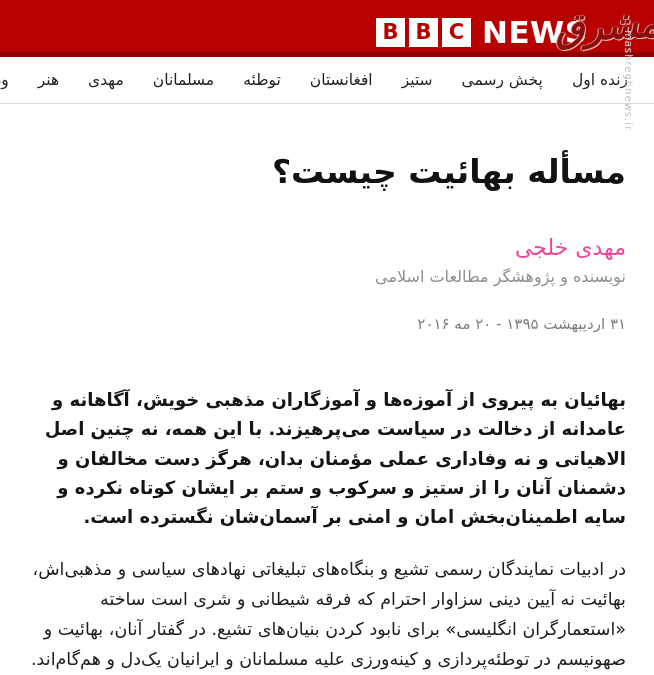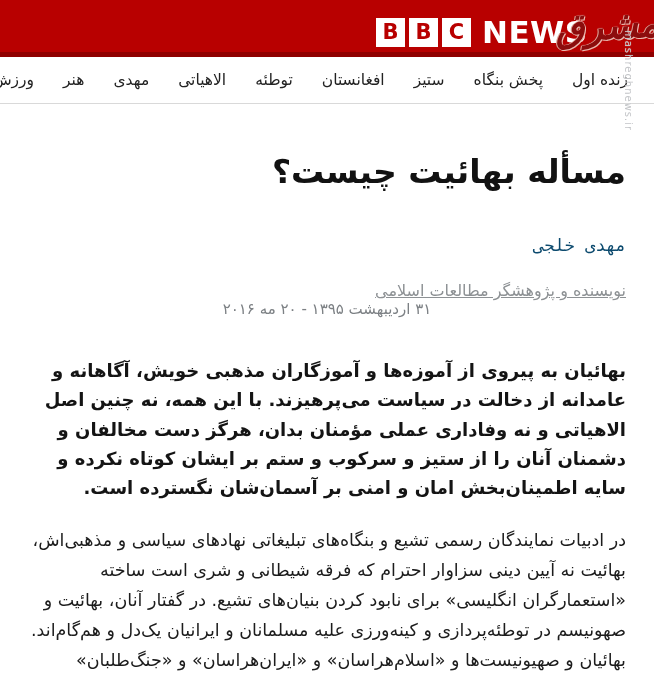--- a/index.html
+++ b/index.html
@@ -86,37 +86,35 @@
   }
   .article-title {
     margin-top: 45px;
     font-size: 33px;
     font-weight: bold;
     color: #121212;
     line-height: 1.4;
   }
   .byline { margin-top: 40px; }
   .author-name {
-    font-size: 17px;
-    color: #0c4a6e;
-    font-family: Liberation Mono, monospace;
+    font-size: 22px;
+    color: #ec4899;
   }
   .author-role {
-    margin-top: 25px;
+    margin-top: 7px;
     font-size: 16px;
     color: #8d9194;
-    text-decoration: underline;
   }
   .article-date {
+    margin-top: 29px;
     font-size: 15px;
     color: #7c8084;
-    text-align: center;
   }
   .para-lead {
-    margin-top: 38px;
+    margin-top: 52px;
     font-size: 18px;
     font-weight: bold;
     color: #141414;
     line-height: 1.62;
   }
   .para-body {
     margin-top: 23px;
     font-size: 17.5px;
     color: #1c1c1c;
     line-height: 1.72;
@@ -131,25 +129,25 @@
     <span class="bbc-block">B</span>
     <span class="bbc-block">C</span>
     <span class="bbc-news">NEWS</span>
   </div>
   <span class="wm-calligraphy">مشرق</span>
 </div>
 <span class="wm-vertical">mashreghnews.ir</span>
 
 <div class="nav">
   <span class="nav-item">زنده اول</span>
-  <span class="nav-item">پخش بنگاه</span>
+  <span class="nav-item">پخش رسمی</span>
   <span class="nav-item">ستیز</span>
   <span class="nav-item">افغانستان</span>
   <span class="nav-item">توطئه</span>
-  <span class="nav-item">الاهیاتی</span>
+  <span class="nav-item">مسلمانان</span>
   <span class="nav-item">مهدی</span>
   <span class="nav-item">هنر</span>
   <span class="nav-item">ورزش</span>
 
 </div>
 
 <div class="article">
   <h1 class="article-title">مسأله بهائیت چیست؟</h1>
 
   <div class="byline">

